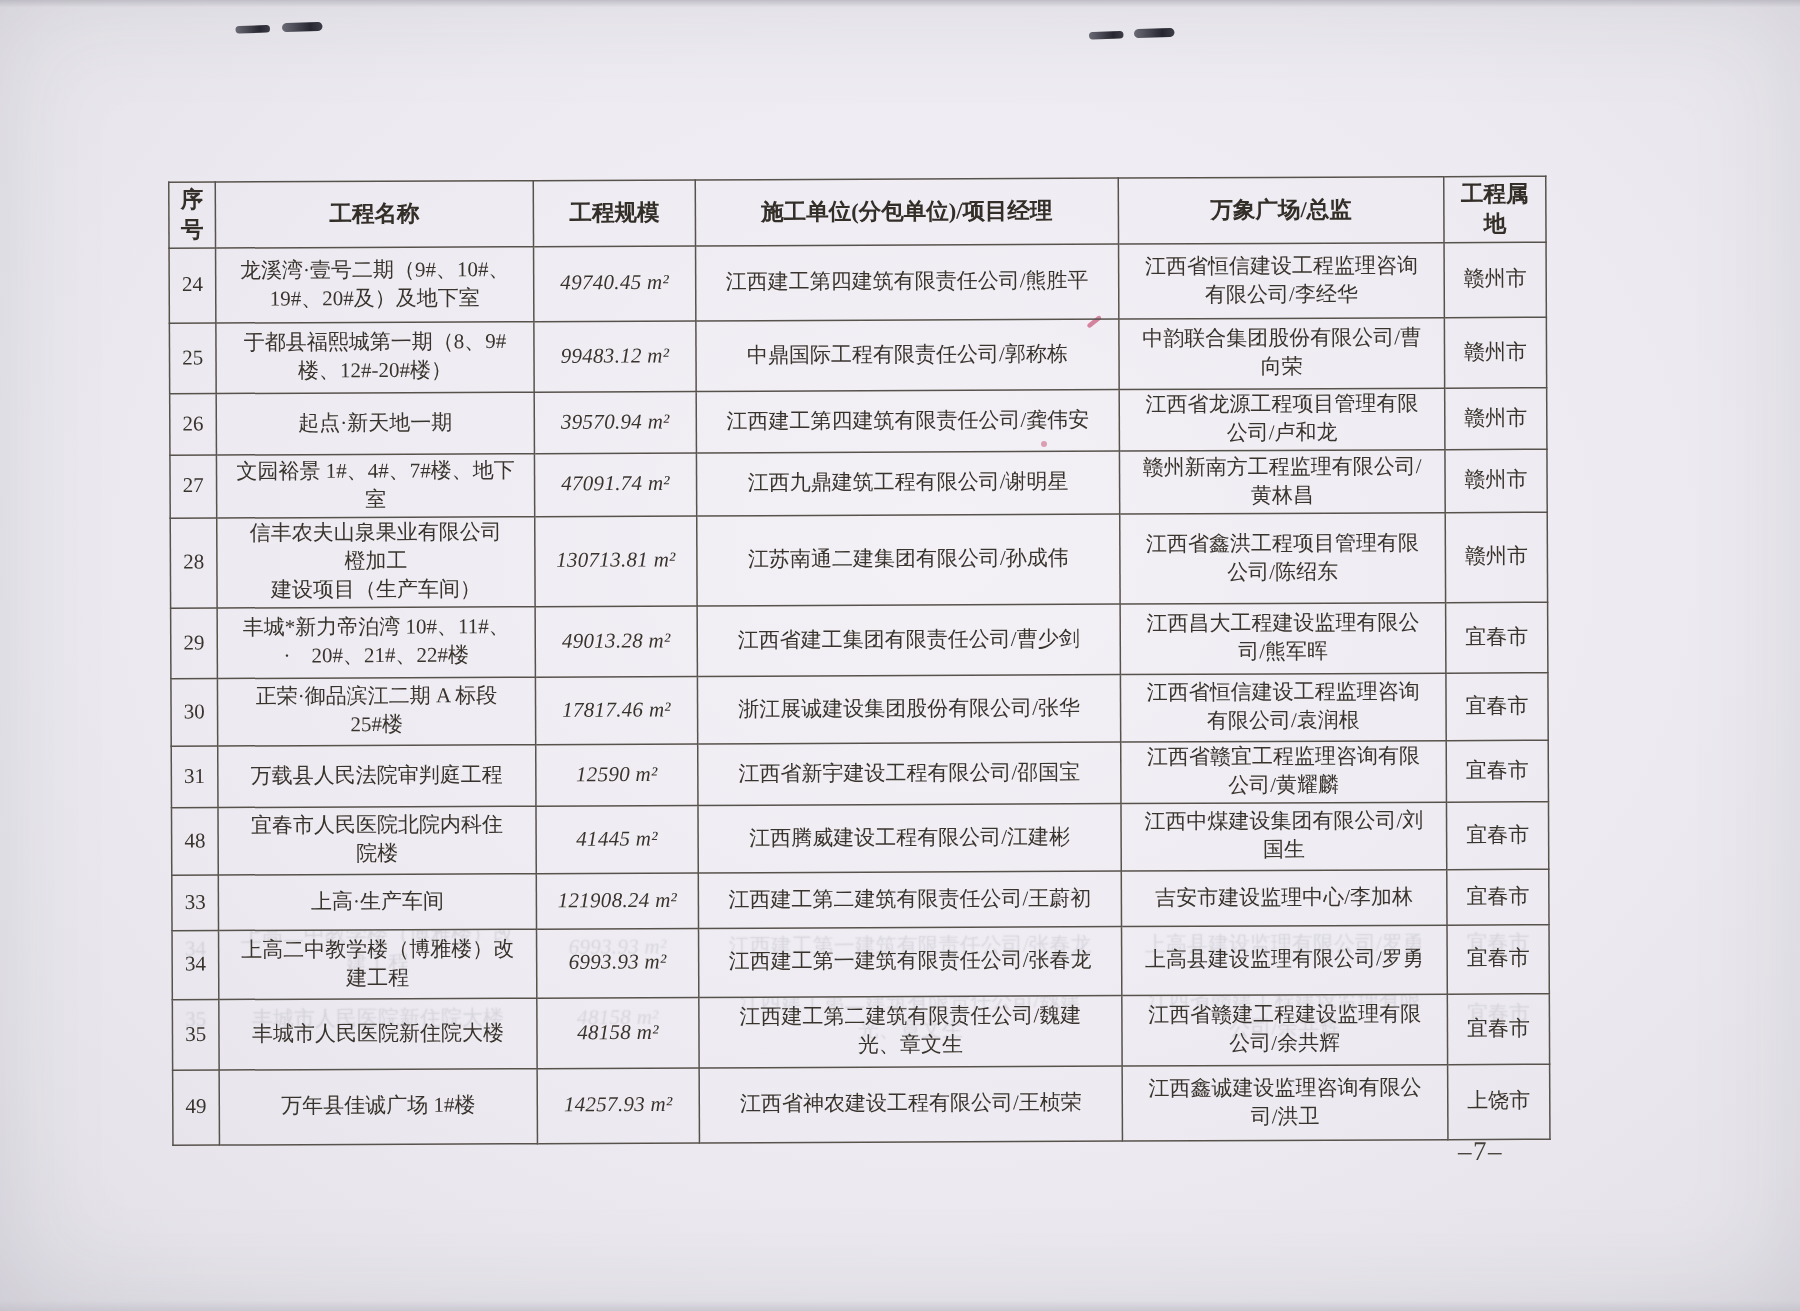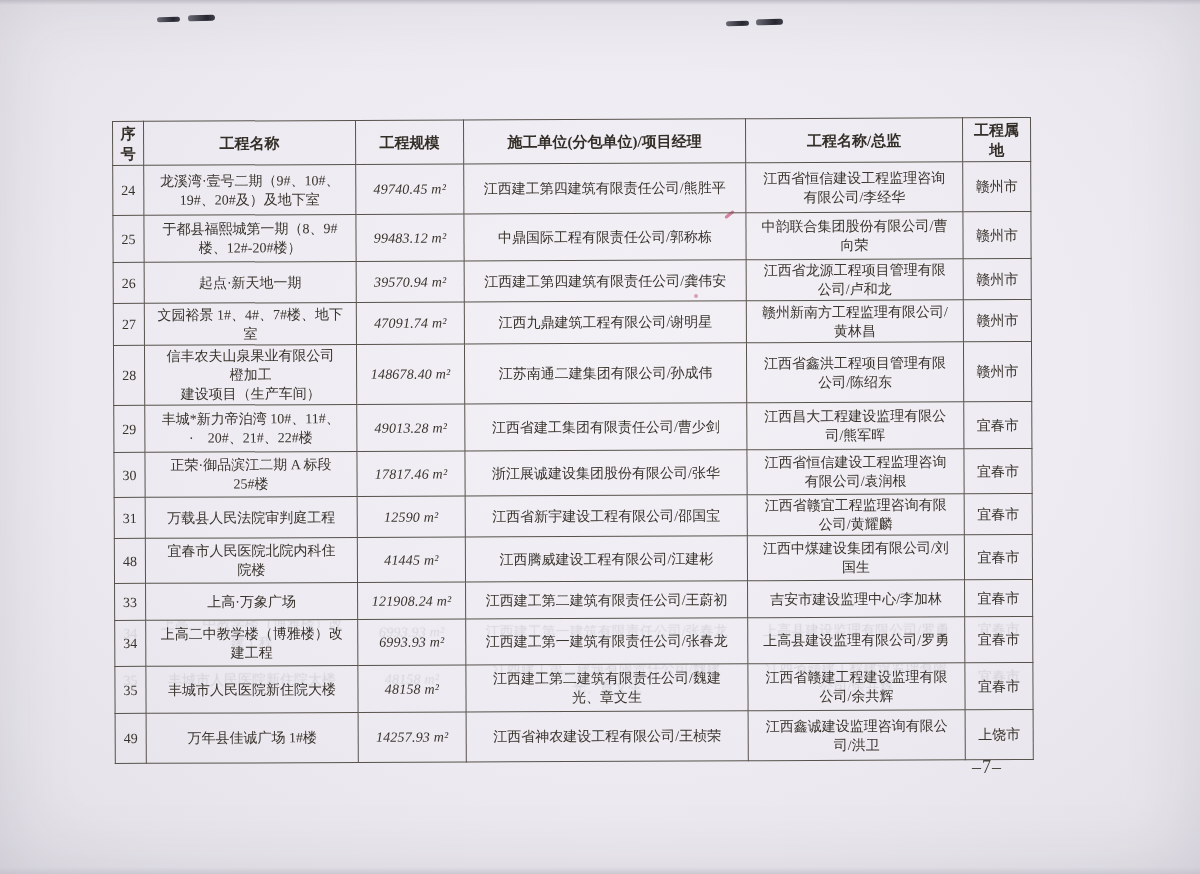--- a/index.html
+++ b/index.html
@@ -79,21 +79,21 @@
       <col style="width:217px">
       <col style="width:68px">
   </colgroup>
   <tbody>
       <tr style="height:44px">
     <th>序
 号</th>
     <th>工程名称</th>
     <th>工程规模</th>
     <th>施工单位(分包单位)/项目经理</th>
-    <th>工程名称/总监</th>
+    <th>万象广场/总监</th>
     <th>工程属
 地</th>
   </tr>
   <tr style="height:50px">
     <td class="no">24</td>
     <td>龙溪湾·壹号二期（9#、10#、
 19#、20#及）及地下室</td>
     <td class="scale">49740.45 m²</td>
     <td>江西建工第四建筑有限责任公司/熊胜平</td>
     <td>江西省恒信建设工程监理咨询
@@ -127,21 +127,21 @@
     <td>江西九鼎建筑工程有限公司/谢明星</td>
     <td>赣州新南方工程监理有限公司/
 黄林昌</td>
     <td>赣州市</td>
   </tr>
   <tr style="height:56px">
     <td class="no">28</td>
     <td>信丰农夫山泉果业有限公司
 橙加工
 建设项目（生产车间）</td>
-    <td class="scale">148678.40 m²</td>
+    <td class="scale">130713.81 m²</td>
     <td>江苏南通二建集团有限公司/孙成伟</td>
     <td>江西省鑫洪工程项目管理有限
 公司/陈绍东</td>
     <td>赣州市</td>
   </tr>
   <tr style="height:47px">
     <td class="no">29</td>
     <td>丰城*新力帝泊湾 10#、11#、
 ·　20#、21#、22#楼</td>
     <td class="scale">49013.28 m²</td>
@@ -174,21 +174,21 @@
     <td>宜春市人民医院北院内科住
 院楼</td>
     <td class="scale">41445 m²</td>
     <td>江西腾威建设工程有限公司/江建彬</td>
     <td>江西中煤建设集团有限公司/刘
 国生</td>
     <td>宜春市</td>
   </tr>
   <tr style="height:37px">
     <td class="no">33</td>
-    <td>上高·万象广场</td>
+    <td>上高·生产车间</td>
     <td class="scale">121908.24 m²</td>
     <td>江西建工第二建筑有限责任公司/王蔚初</td>
     <td>吉安市建设监理中心/李加林</td>
     <td>宜春市</td>
   </tr>
   <tr class="ghost" style="height:46px">
     <td class="no">34</td>
     <td>上高二中教学楼（博雅楼）改
 建工程</td>
     <td class="scale">6993.93 m²</td>

